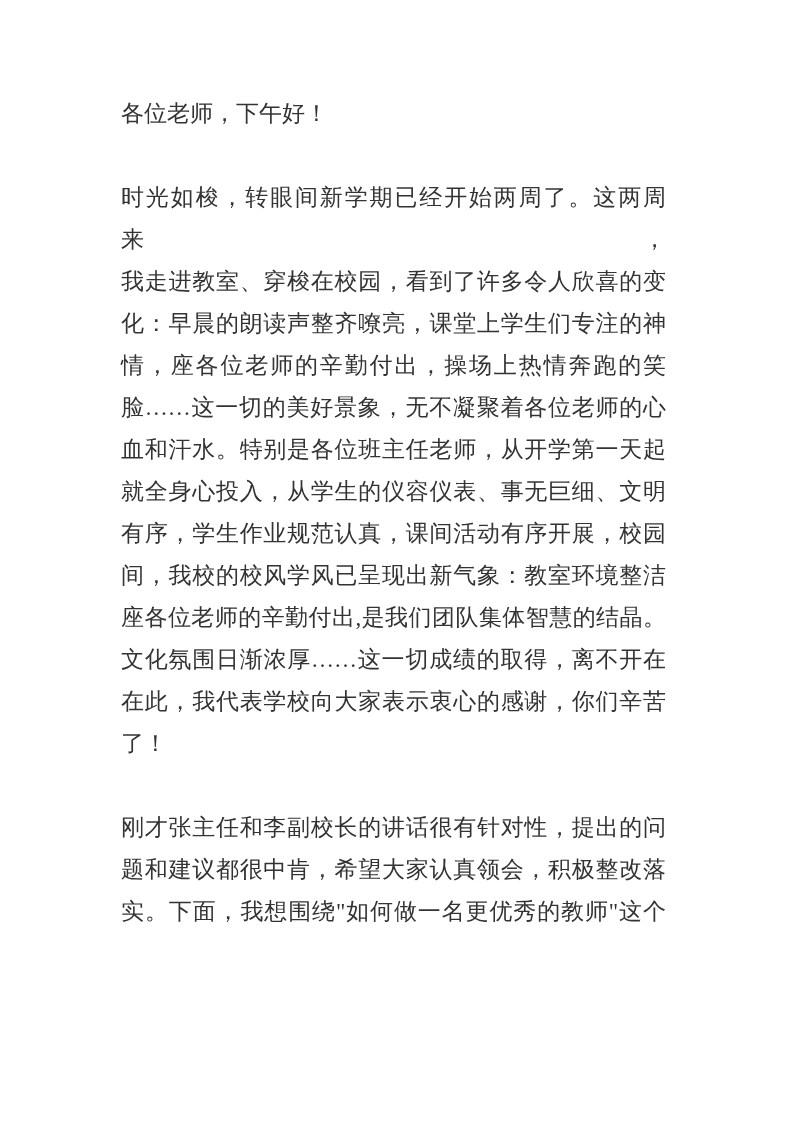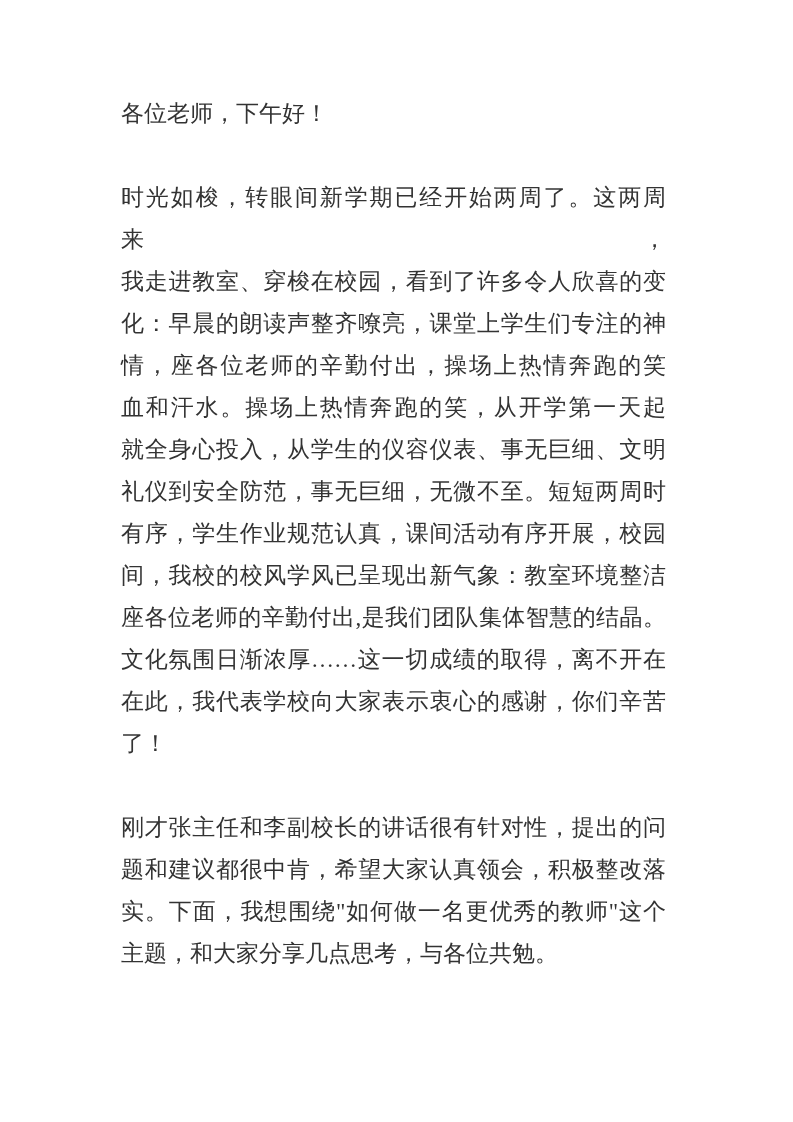--- a/index.html
+++ b/index.html
@@ -46,32 +46,31 @@
 
     <div class="para">
       <div class="line last">各位老师，下午好！</div>
     </div>
 
     <div class="para">
       <div class="line">时光如梭，转眼间新学期已经开始两周了。这两周来，</div>
       <div class="line">我走进教室、穿梭在校园，看到了许多令人欣喜的变</div>
       <div class="line">化：早晨的朗读声整齐嘹亮，课堂上学生们专注的神</div>
       <div class="line">情，座各位老师的辛勤付出，操场上热情奔跑的笑</div>
-      <div class="line">血和汗水。操场上热情奔跑的笑，从开学第一天起</div>
+      <div class="line">脸……这一切的美好景象，无不凝聚着各位老师的心</div>
+      <div class="line">血和汗水。特别是各位班主任老师，从开学第一天起</div>
       <div class="line">就全身心投入，从学生的仪容仪表、事无巨细、文明</div>
-      <div class="line">礼仪到安全防范，事无巨细，无微不至。短短两周时</div>
       <div class="line">有序，学生作业规范认真，课间活动有序开展，校园</div>
       <div class="line">间，我校的校风学风已呈现出新气象：教室环境整洁</div>
       <div class="line">座各位老师的辛勤付出,是我们团队集体智慧的结晶。</div>
       <div class="line">文化氛围日渐浓厚……这一切成绩的取得，离不开在</div>
       <div class="line">在此，我代表学校向大家表示衷心的感谢，你们辛苦</div>
       <div class="line last">了！</div>
     </div>
 
     <div class="para">
       <div class="line">刚才张主任和李副校长的讲话很有针对性，提出的问</div>
       <div class="line">题和建议都很中肯，希望大家认真领会，积极整改落</div>
       <div class="line">实。下面，我想围绕"如何做一名更优秀的教师"这个</div>
-      <div class="line last">主题，和大家分享几点思考，与各位共勉。</div>
     </div>
 
   </div>
 </div>
 
 </body></html>

